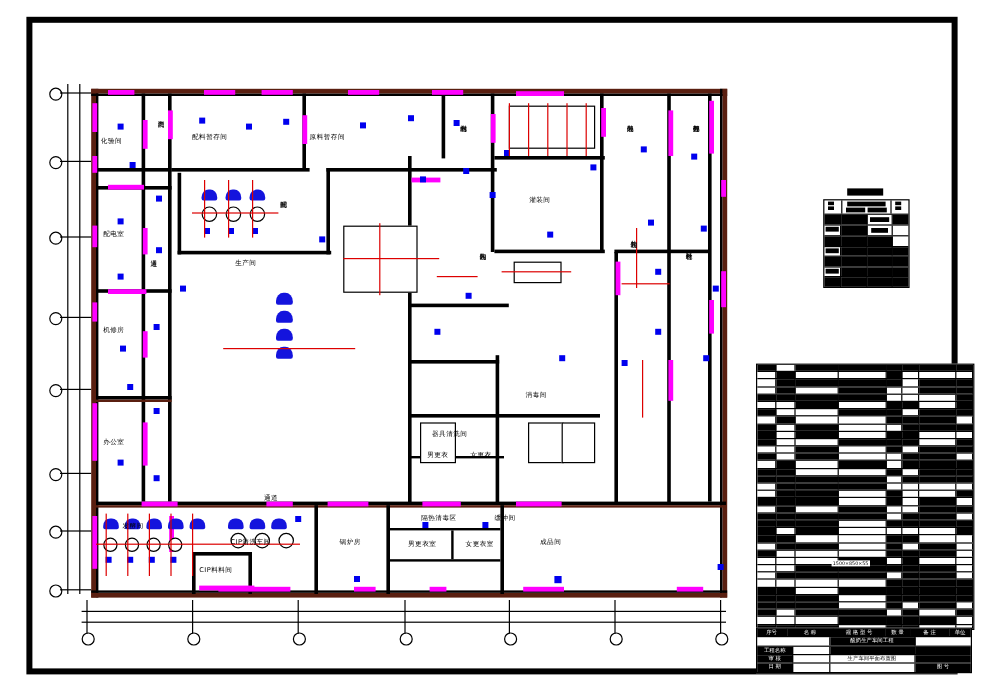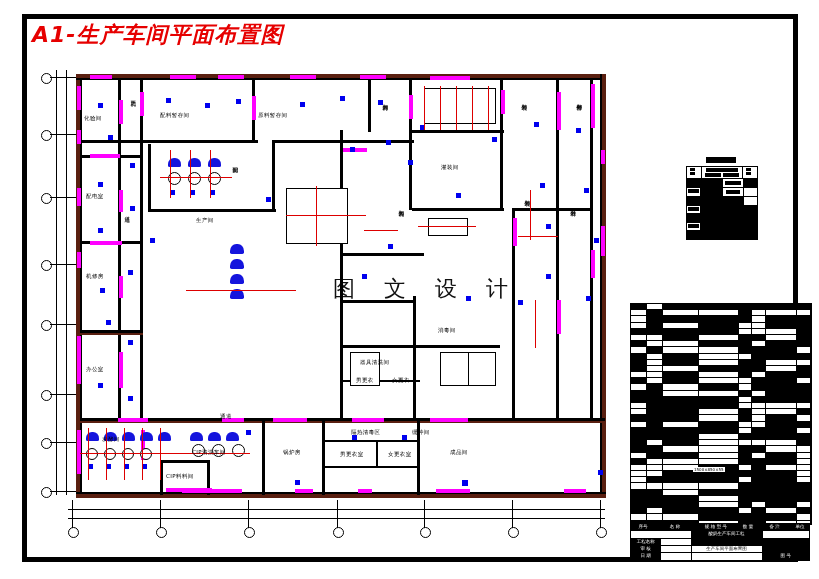--- a/index.html
+++ b/index.html
@@ -69,23 +69,21 @@
   .tb-c.inv{background:#000;color:#fff;}
   .tb-c:last-child{border-right:none;}
 </style>
 </head>
 <body>
 
 <div id="stage">
 
   <div class="sheet-frame"></div>
 
-  <div class="dwg-title">A1-生产车间平面布置图</div>
-
-  <div class="watermark">图 文 设 计</div>
+
 
   <div>
     <div class="bub" style="left:41px;top:73px"></div>
     <div class="bub" style="left:41px;top:130px"></div>
     <div class="bub" style="left:41px;top:193px"></div>
     <div class="bub" style="left:41px;top:260px"></div>
     <div class="bub" style="left:41px;top:320px"></div>
     <div class="bub" style="left:41px;top:390px"></div>
     <div class="bub" style="left:41px;top:438px"></div>
     <div class="bub" style="left:41px;top:487px"></div>

